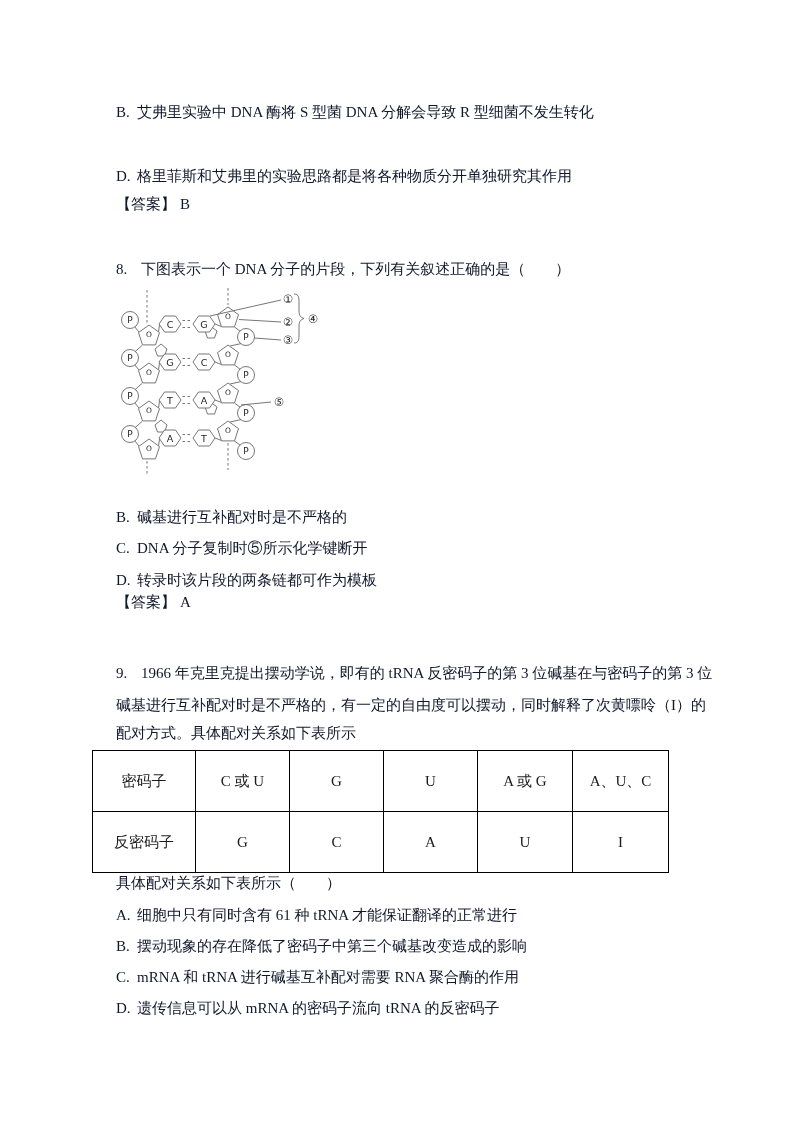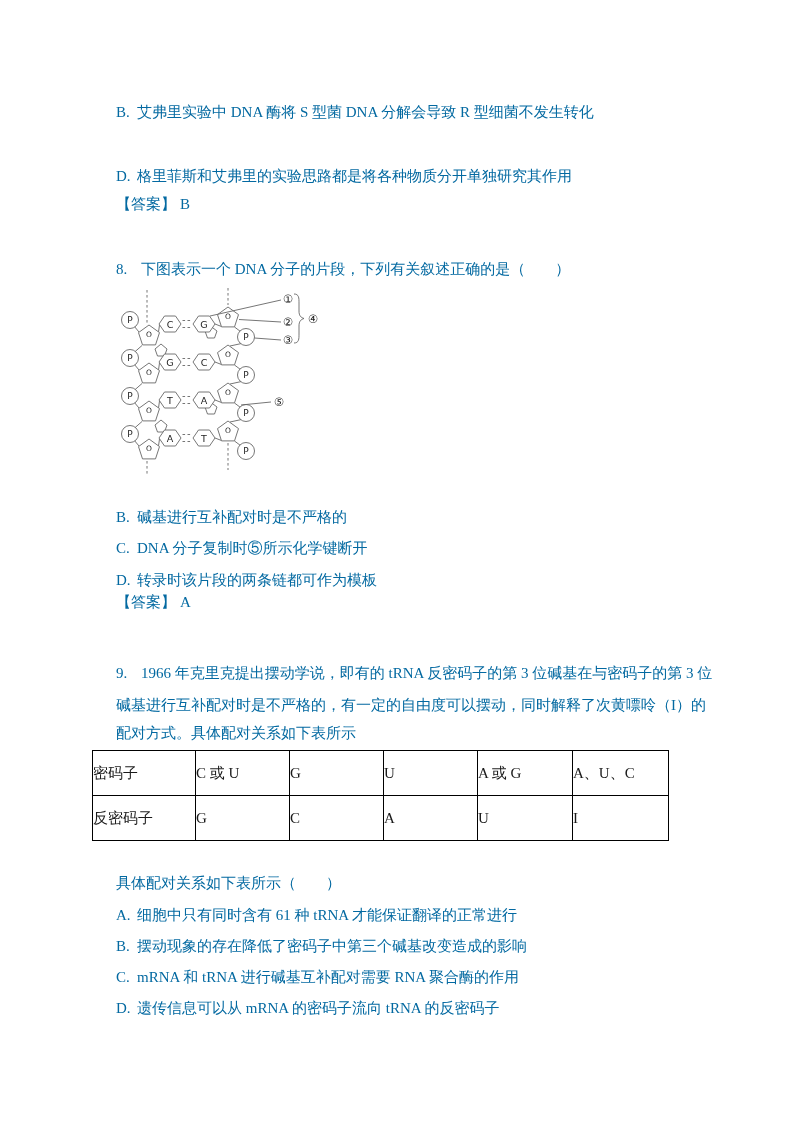--- a/index.html
+++ b/index.html
@@ -11,39 +11,40 @@
     font-family:"Liberation Serif","DejaVu Serif",serif;
     color:#000;
     overflow:hidden;
   }
   .tline{
     position:absolute;
     left:116px;
     font-size:15px;
     line-height:20px;
     white-space:nowrap;
-    color:#0369a1;
+    color:#0f172a;
   }
   .opt .lab{display:inline-block;min-width:21px;}
   .stem .num{display:inline-block;min-width:25px;}
   .ans .ansletter{margin-left:4px;}
   .codon-table{
     position:absolute;
     left:92px;top:750px;
     width:576px;height:88px;
     border-collapse:collapse;
     table-layout:fixed;
   }
   .codon-table td{
     border:1.6px solid #000;
+    text-align:center;
     vertical-align:middle;
     font-size:15px;
     color:#1a1a1a;
     height:44px;
-    padding:0;
+    padding:8px;
   }
   .diagram-box{
     position:absolute;
     left:118px;top:286px;
     width:212px;height:192px;
   }
   svg text{font-family:"DejaVu Sans","Liberation Sans",sans-serif;}
 </style>
 </head>
 <body>

